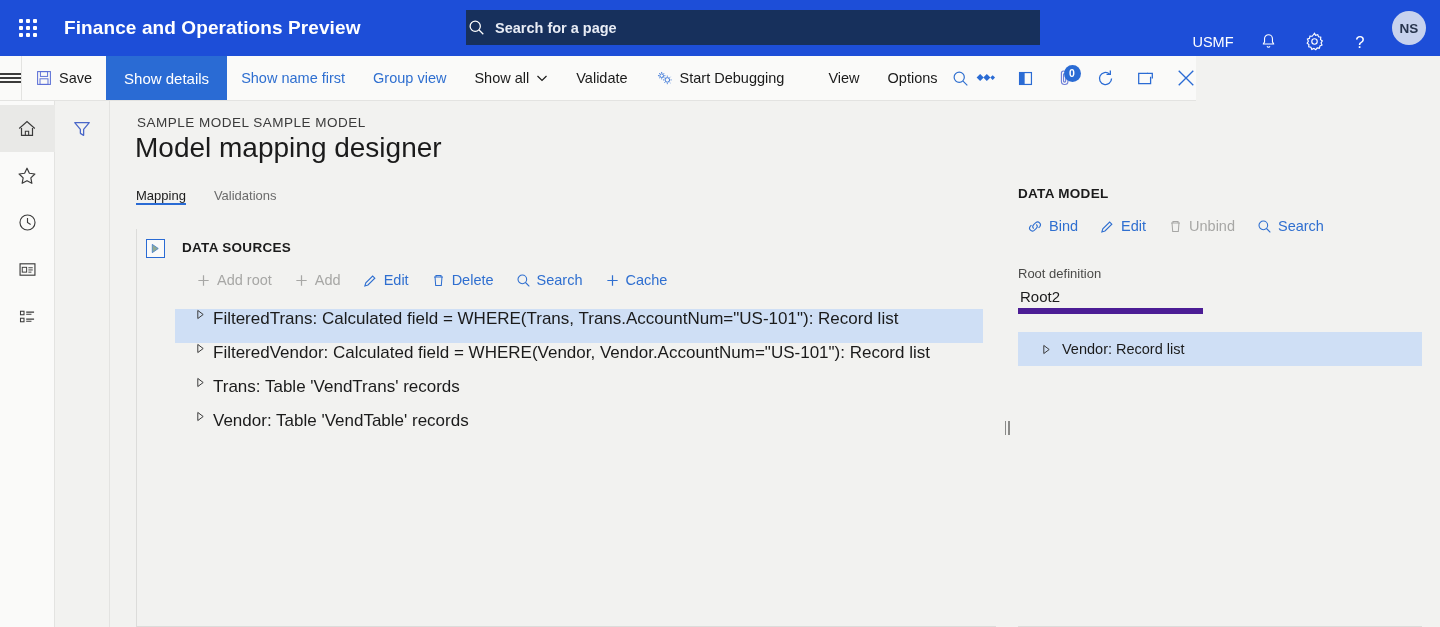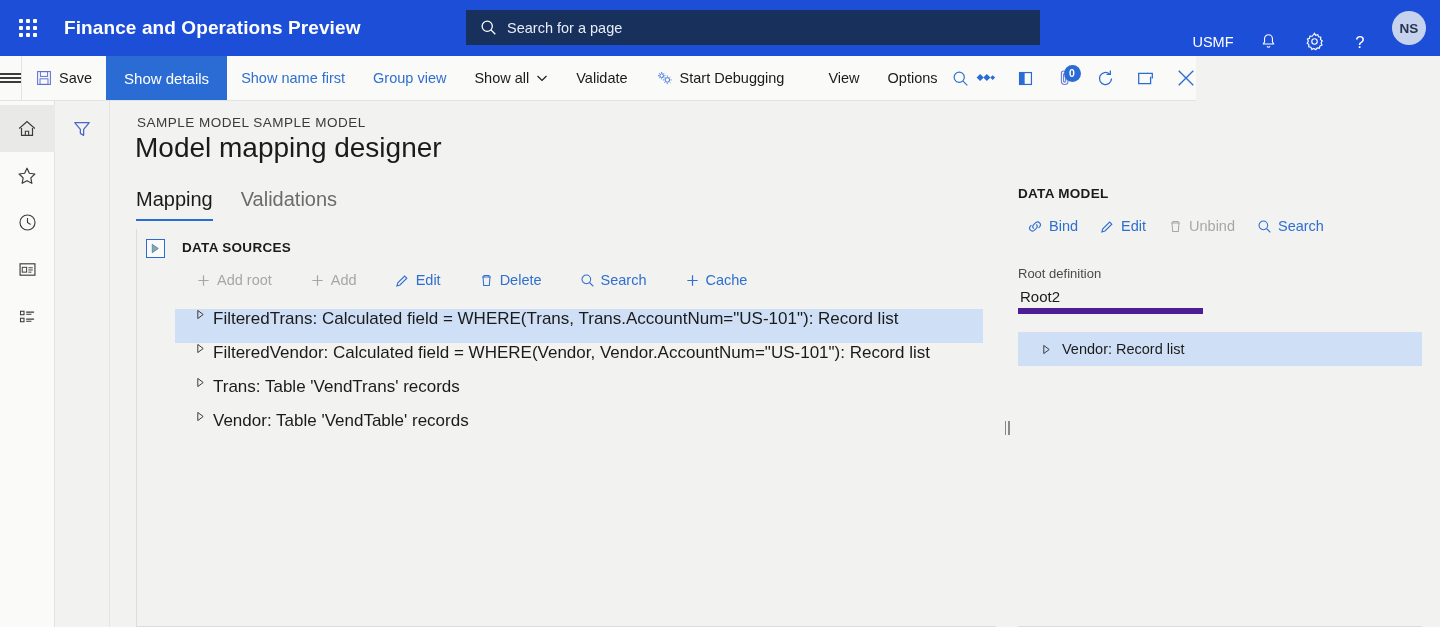--- a/index.html
+++ b/index.html
@@ -21,22 +21,23 @@
     cursor: pointer;
   }
   .waffle-grid { display: grid; grid-template-columns: repeat(3, 4px); grid-gap: 3px; }
   .waffle-grid i { width: 4px; height: 4px; background: #fff; border-radius: 1px; display: block; }
   .brand {
     color: #ffffff; font-size: 19px; font-weight: bold; letter-spacing: .1px;
     margin-left: 8px; white-space: nowrap;
   }
   .searchbox {
     position: absolute; left: 466px; top: 10px; width: 574px; height: 35px;
-    background: #17305c; display: flex; align-items: center; padding-left: 14px;
+    background: #17305c; display: flex; align-items: center; padding-left: 2px;
     cursor: text;
+    font-weight: bold;
   }
   .searchbox .ph { color: #e8ecf5; font-size: 14.5px; margin-left: 10px; }
   .top-right {
     position: absolute; right: 0; top: 0; height: 56px; display: flex; align-items: center;
     padding-right: 14px; gap: 2px;
   }
   .tr-item {
     color: #fff; font-size: 14px; height: 49px; display: flex; align-items: center;
     justify-content: center; min-width: 44px; cursor: pointer; margin-top: 27px;
   }
@@ -105,39 +106,39 @@
   }
   .breadcrumb {
     position: absolute; left: 27px; top: 14px;
     font-size: 13.5px; color: #3b3b3b; letter-spacing: .5px;
   }
   .page-title {
     position: absolute; left: 25px; top: 31px;
     font-size: 28px; color: #1b1b1b; font-weight: normal;
   }
   .tabs { position: absolute; left: 26px; top: 87px; display: flex; gap: 28px; }
-  .tab { font-size: 20px; color: #6b6b6b; padding-bottom: 8px; cursor: pointer; text-align: center; }
+  .tab { font-size: 13px; color: #6b6b6b; cursor: pointer; text-align: center; }
   .tab.sel { color: #1b1b1b; border-bottom: 2px solid #2a6bd4; }
 
   
   .pane-left {
     position: absolute; left: 26px; top: 128px; width: 860px; height: 398px;
     border-left: 1px solid #dcdcda; border-bottom: 1px solid #dcdcda;
   }
   .expander {
     position: absolute; left: 9px; top: 10px; width: 19px; height: 19px;
     border: 1.6px solid #2a6bd4; display: flex; align-items: center; justify-content: center;
     cursor: pointer; background: #fafaf9;
   }
   .pane-head {
     position: absolute; left: 45px; top: 11px;
     font-size: 13.5px; font-weight: bold; color: #1b1b1b; letter-spacing: .3px;
   }
   .cmdbar {
-    position: absolute; left: 50px; top: 39px; display: flex; align-items: center; gap: 20px;
+    position: absolute; left: 50px; top: 39px; display: flex; align-items: center; gap: 4px;
   }
   .cmd {
     display: flex; align-items: center; gap: 6px; padding: 4px 9px;
     font-size: 14.5px; color: #2f6fd0; cursor: pointer; white-space: nowrap;
   }
   .cmd.disabled { color: #a7a7a5; cursor: default; }
   .tree { position: absolute; left: 38px; top: 80px; right: 0; }
   .trow {
     height: 34px; display: flex; align-items: flex-start; font-size: 17px; color: #1b1b1b;
     padding-left: 12px; cursor: pointer; width: 808px;

